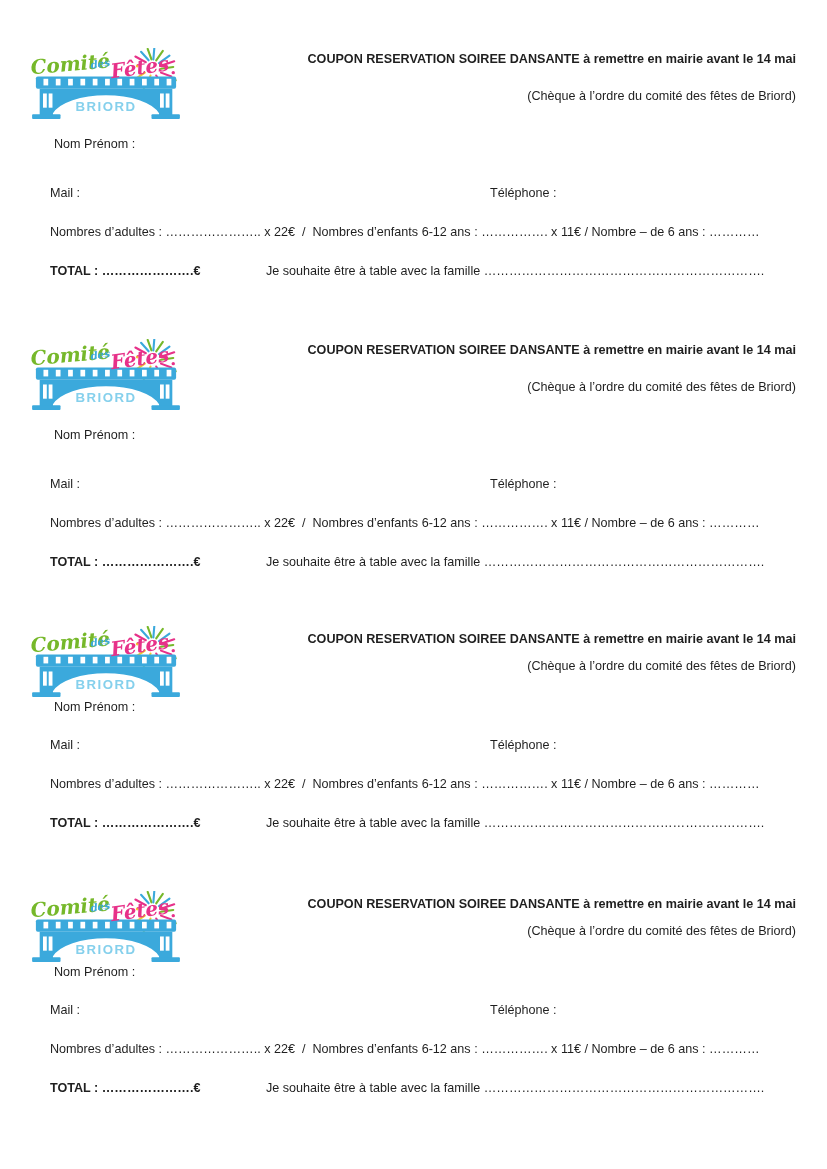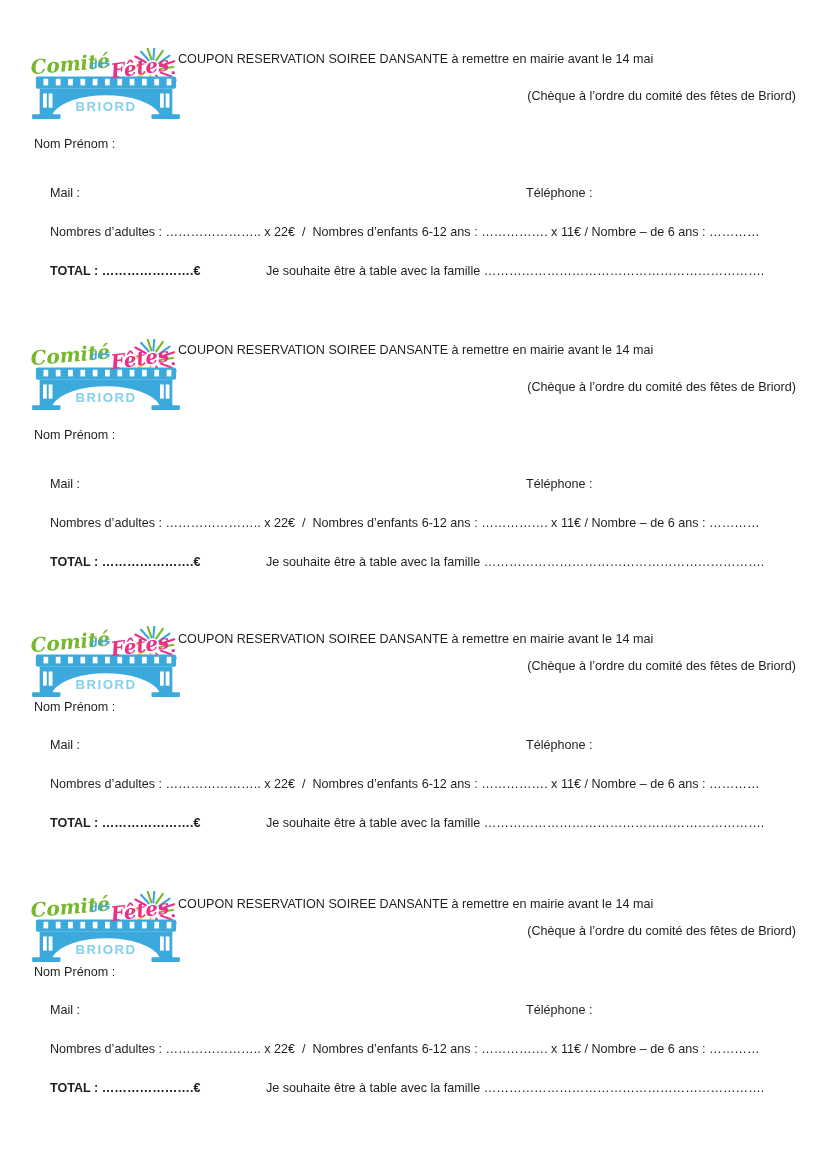--- a/index.html
+++ b/index.html
@@ -3,34 +3,34 @@
 <meta charset="utf-8">
 <style>
   html,body{margin:0;padding:0;background:#ffffff;}
   .page{
     position:relative;width:827px;height:1169px;background:#ffffff;overflow:hidden;
     font-family:"Liberation Sans",sans-serif;color:#1f1f1f;
   }
   .coupon{position:absolute;left:0;width:827px;height:255px;}
   .logo{position:absolute;left:30px;top:3px;width:152px;height:72px;}
   .title{
-    position:absolute;left:178px;top:7px;width:618px;text-align:left;
-    font-weight:400;font-size:12.6px;line-height:15px;
+    position:absolute;left:178px;top:7px;width:618px;text-align:right;
+    font-weight:700;font-size:12.6px;line-height:15px;
   }
   .coupon--tight .title{top:9px;}
   .subtitle{
     position:absolute;left:178px;width:618px;text-align:right;
     font-size:12.6px;line-height:15px;
   }
   .coupon--loose .subtitle{top:44px;}
   .coupon--tight .subtitle{top:36px;}
   .row{position:absolute;font-size:12.6px;line-height:15px;white-space:pre;}
-  .row-name{left:34px;}
+  .row-name{left:54px;}
   .row-mail{left:50px;text-align:center;}
-  .row-phone{left:490px;margin-left:36px;}
+  .row-phone{left:490px;}
   .row-counts{left:50px;}
   .row-total-left{left:50px;font-weight:bold;}
   .row-total-wish{left:266px;}
   .coupon--loose .row-name{top:92px;}
   .coupon--tight .row-name{top:77px;}
   .coupon--loose .row-mail,.coupon--loose .row-phone{top:141px;}
   .coupon--tight .row-mail,.coupon--tight .row-phone{top:115px;}
   .coupon--loose .row-counts{top:180px;}
   .coupon--tight .row-counts{top:154px;}
   .coupon--loose .row-total-left,.coupon--loose .row-total-wish{top:219px;}

